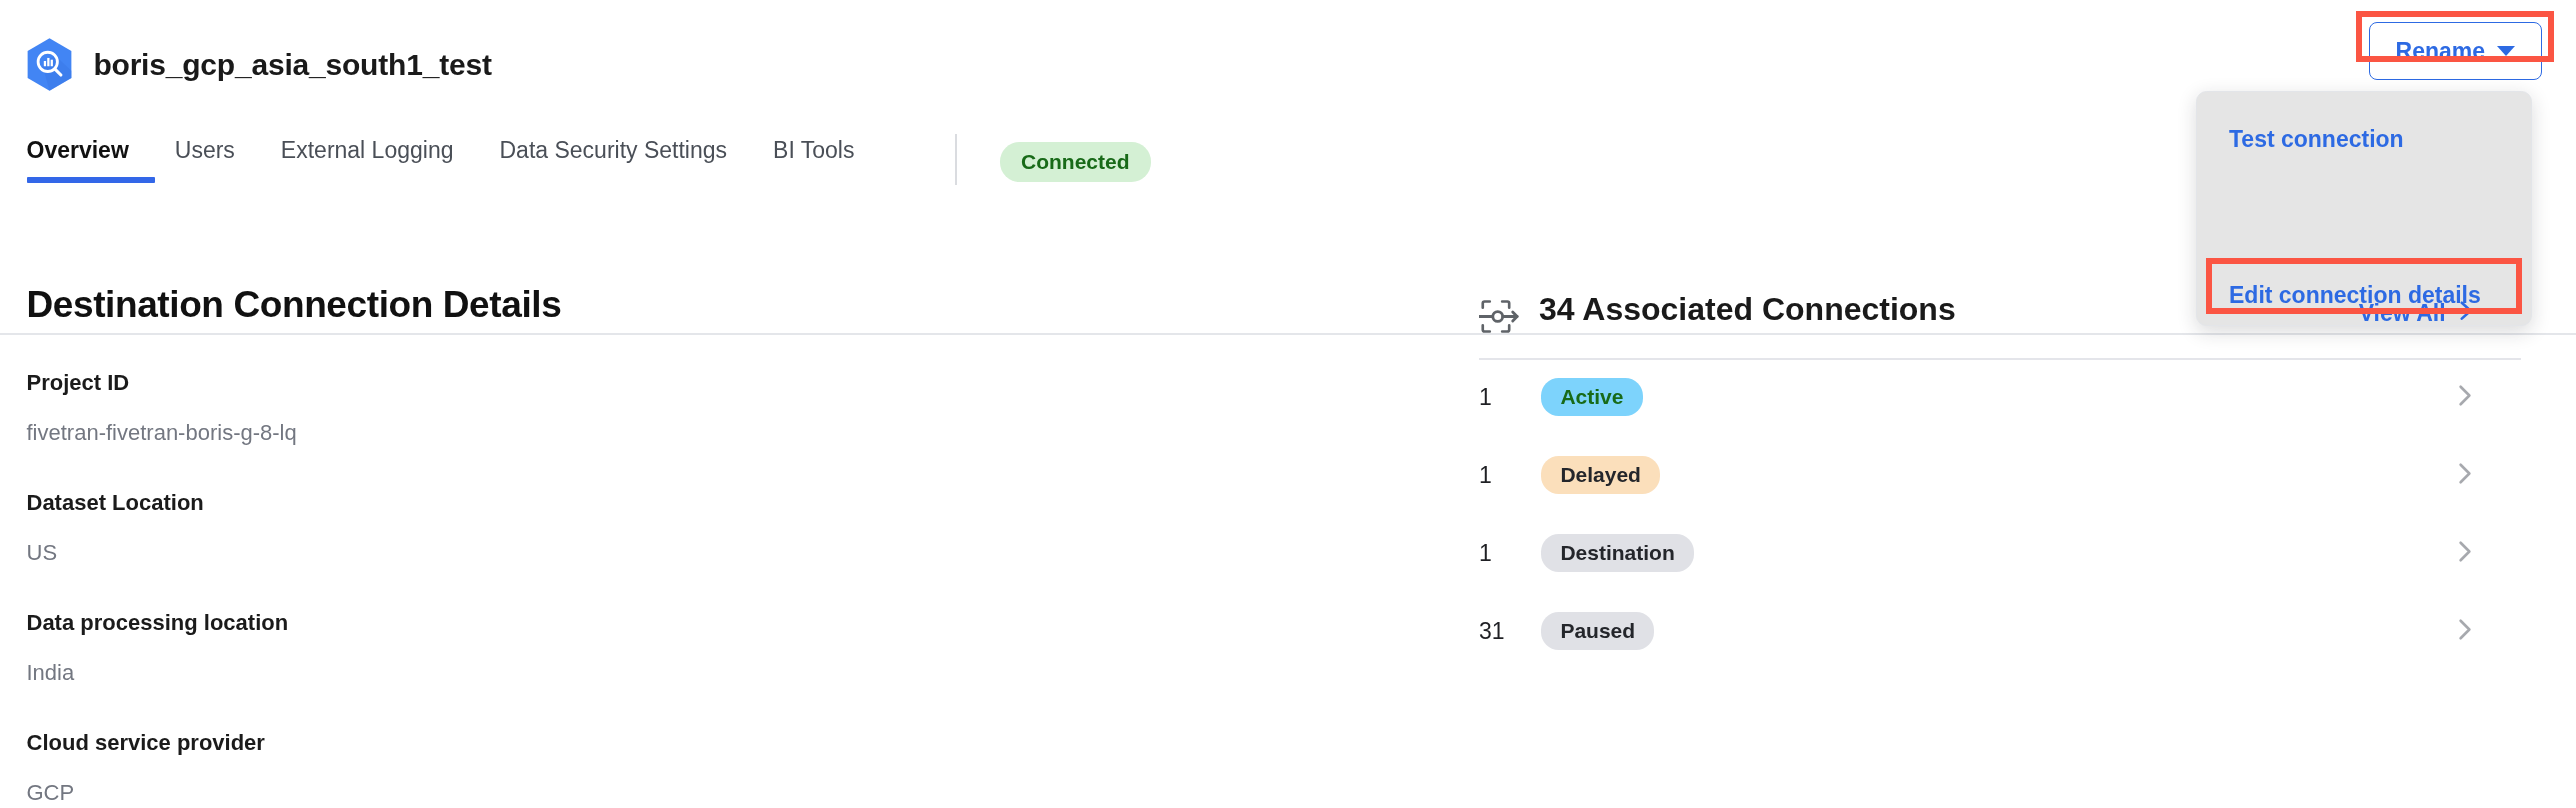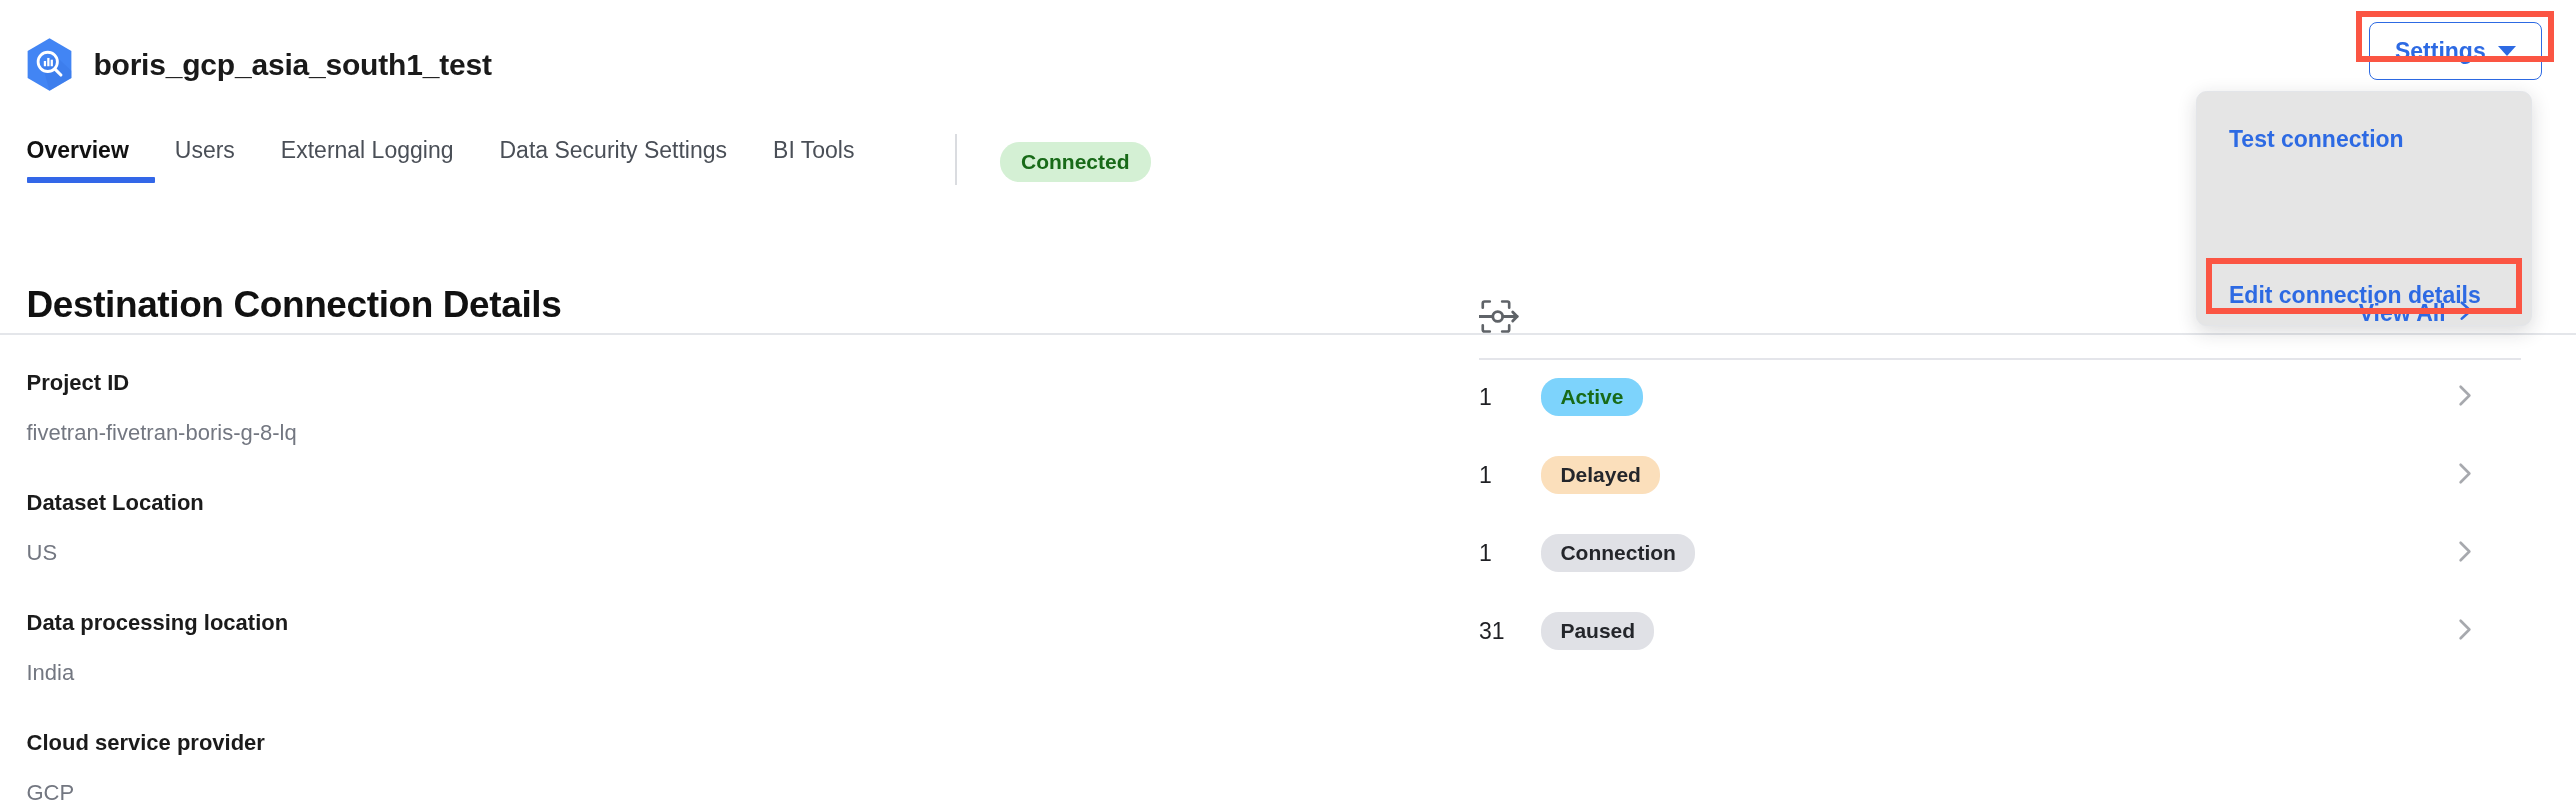--- a/index.html
+++ b/index.html
@@ -181,21 +181,21 @@
       <div class="tab">
         <span>BI Tools</span>
       </div>
     </div>
     <div class="tab-divider"></div>
     <div class="badge-connected">Connected</div>
     <div class="tabbar-rule"></div>
   </div>
 
   <div class="actions-btn">
-    <span class="actions-btn-label">Settings</span>
+    <span class="actions-btn-label">Rename</span>
     <span class="caret"></span>
   </div>
 
   <div class="actions-menu">
     <div class="menu-item i0">
       <span>Test connection</span>
     </div>
     <div class="menu-item i2">
       <span>Edit connection details</span>
     </div>
@@ -232,20 +232,21 @@
           <path d="M12 4 H6 A2 2 0 0 0 4 6 V11" fill="none" stroke="#5f6368" stroke-width="3" stroke-linecap="round"></path>
           <path d="M26 4 H32 A2 2 0 0 1 34 6 V11" fill="none" stroke="#5f6368" stroke-width="3" stroke-linecap="round"></path>
           <path d="M4 31 V36 A2 2 0 0 0 6 38 H12" fill="none" stroke="#5f6368" stroke-width="3" stroke-linecap="round"></path>
           <path d="M34 31 V36 A2 2 0 0 1 32 38 H26" fill="none" stroke="#5f6368" stroke-width="3" stroke-linecap="round"></path>
           <line x1="0" y1="21" x2="15" y2="21" stroke="#5f6368" stroke-width="3.2" stroke-linecap="round"></line>
           <circle cx="21" cy="21" r="5.6" fill="none" stroke="#5f6368" stroke-width="3.2"></circle>
           <line x1="27" y1="21" x2="43" y2="21" stroke="#5f6368" stroke-width="3.2" stroke-linecap="round"></line>
           <polyline points="38,16 43,21 38,26" fill="none" stroke="#5f6368" stroke-width="3.2" stroke-linecap="round" stroke-linejoin="round"></polyline>
         </svg>
       </span>
+      <span class="rp-title">34 Associated Connections</span>
       <span class="rp-viewall">
         <span>View All</span>
         <span>
           <svg viewBox="0 0 14 22" width="12.4" height="19.4" aria-hidden="true">
             <polyline points="2,2 12,11 2,20" fill="none" stroke="#2d6ae3" stroke-width="3" stroke-linecap="round" stroke-linejoin="round"></polyline>
           </svg>
         </span>
       </span>
       <div class="rp-rule"></div>
     </div>
@@ -264,21 +265,21 @@
         <span class="conn-count">1</span>
         <span class="conn-status st-delayed">Delayed</span>
         <span class="conn-chev">
           <svg viewBox="0 0 16 26" width="14" height="23" aria-hidden="true">
             <polyline points="3,3 13,13 3,23" fill="none" stroke="#a7a9ae" stroke-width="3" stroke-linecap="round" stroke-linejoin="round"></polyline>
           </svg>
         </span>
       </div>
       <div class="conn-row">
         <span class="conn-count">1</span>
-        <span class="conn-status st-grey">Connection</span>
+        <span class="conn-status st-grey">Destination</span>
         <span class="conn-chev">
           <svg viewBox="0 0 16 26" width="14" height="23" aria-hidden="true">
             <polyline points="3,3 13,13 3,23" fill="none" stroke="#a7a9ae" stroke-width="3" stroke-linecap="round" stroke-linejoin="round"></polyline>
           </svg>
         </span>
       </div>
       <div class="conn-row">
         <span class="conn-count">31</span>
         <span class="conn-status st-grey">Paused</span>
         <span class="conn-chev">

